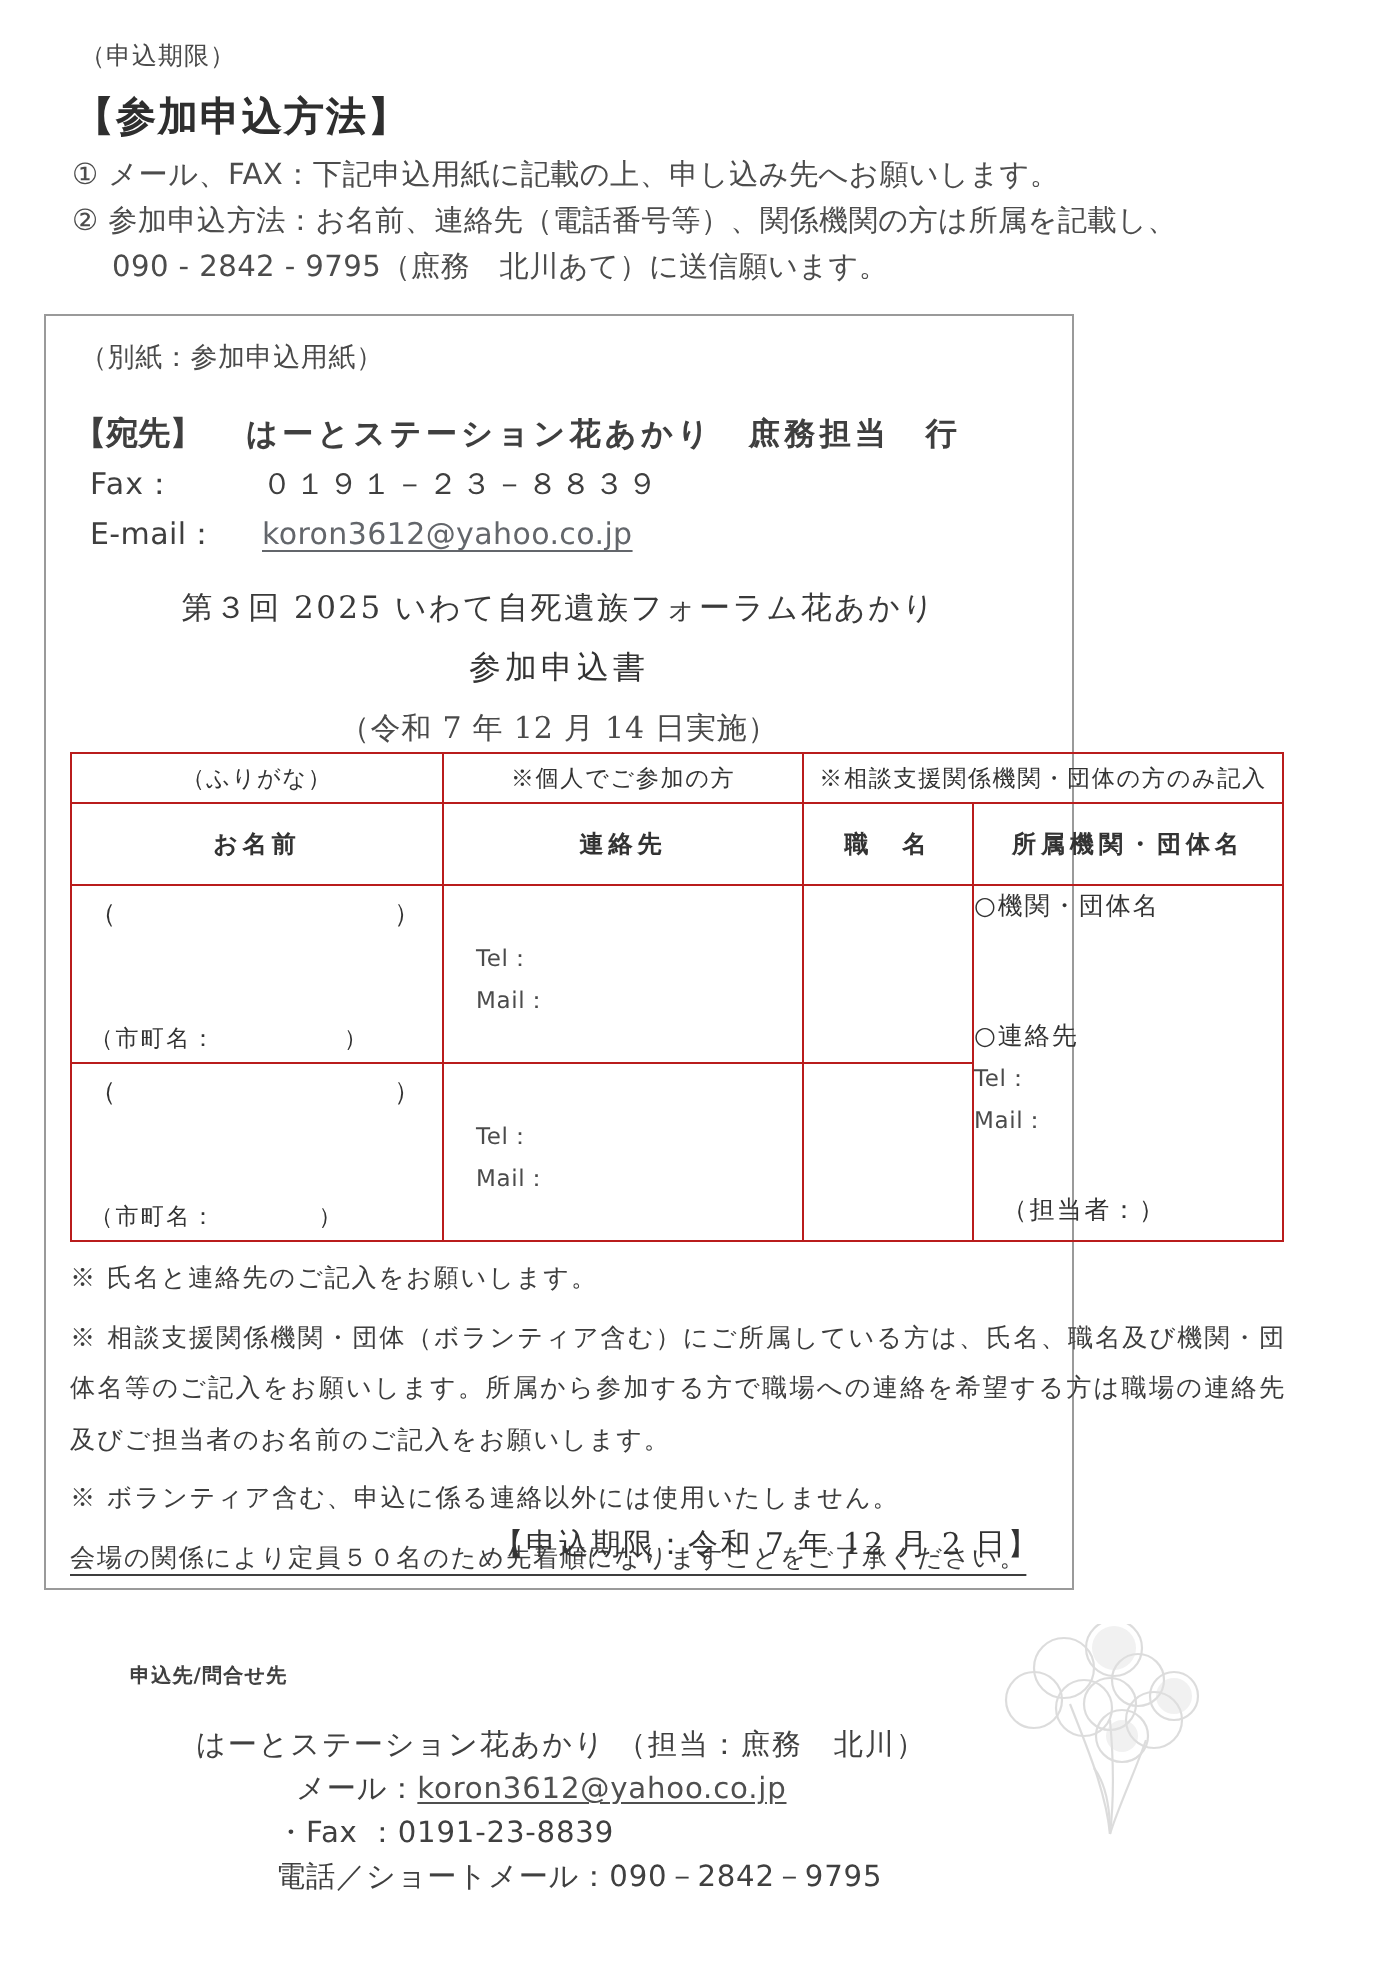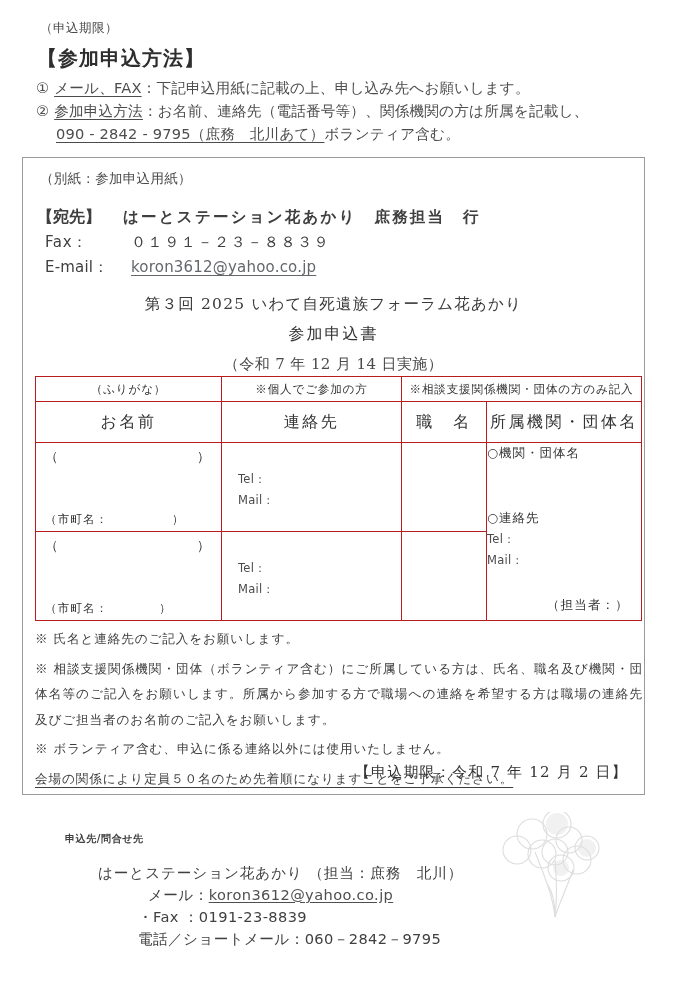--- a/index.html
+++ b/index.html
@@ -46,29 +46,29 @@
     top: 76px;
     width: 640px;
     font-size: 14.6px;
     line-height: 23px;
     color: #4c4c4c;
     letter-spacing: .2px;
   }
   .method-line {
     white-space: nowrap;
   }
-  .u { text-decoration: underline; text-underline-offset: 3px; text-decoration-thickness: 1px; }
+  .u { text-underline-offset: 3px; text-decoration-thickness: 1px; }
   .indent-1 { padding-left: 20px; }
 
   
   .form-box {
     position: absolute;
     left: 22px;
     top: 157px;
-    width: 623px;
+    width: 515px;
     height: 638px;
     border: 1.3px solid #9a9a9a;
     box-sizing: border-box;
   }
   .attach-label {
     position: absolute;
     left: 17px;
     top: 12px;
     font-size: 13.5px;
     color: #4a4a4a;
@@ -148,25 +148,26 @@
   .hcell {
     text-align: center;
     font-size: 11.6px;
     letter-spacing: .8px;
     height: 24px;
     line-height: 24px;
     white-space: nowrap;
   }
   .hcell2 {
     text-align: center;
-    font-size: 16px;
+    font-size: 12px;
     letter-spacing: 2.5px;
     height: 40px;
     line-height: 40px;
     white-space: nowrap;
+    font-weight: bold;
   }
   .cell-pad { padding: 5px 8px 6px 8px; }
 
   .name-cell {
     position: relative;
     height: 88px;
     font-size: 12px;
   }
   .paren-top {
     position: absolute;
@@ -212,21 +213,21 @@
     color: #4b4b4b;
     line-height: 21px;
     letter-spacing: .3px;
     margin-top: 2px;
   }
   .org-tanto {
     position: absolute;
     left: 14px; right: 12px;
     bottom: 6px;
     display: flex;
-    justify-content: flex-end;
+    justify-content: flex-start;
     font-size: 12.5px;
     letter-spacing: 1.2px;
   }
 
   
   .notes {
     position: absolute;
     left: 12px;
     top: 468px;
     width: 608px;
@@ -309,21 +310,21 @@
   <div class="method-list">
     <div class="method-line">
       <span>①</span>
       <span class="u">メール、FAX</span><span>：下記申込用紙に記載の上、申し込み先へお願いします。</span>
     </div>
     <div class="method-line">
       <span>②</span>
       <span class="u">参加申込方法</span><span>：お名前、連絡先（電話番号等）、関係機関の方は所属を記載し、</span>
     </div>
     <div class="method-line indent-1">
-      <span class="u">090 - 2842 - 9795（庶務　北川あて）</span><span>ボランティア含む。</span>
+      <span class="u">090 - 2842 - 9795（庶務　北川あて）</span><span>に送信願います。</span>
     </div>
   </div>
 
   <div class="form-box">
 
     <div class="attach-label">（別紙：参加申込用紙）</div>
 
     <div class="addr-block">
       <div class="addr-row">
         <span class="addr-key k-atesaki">【宛先】</span>
@@ -421,21 +422,21 @@
     <div class="deadline">【申込期限：令和 7 年 12 月 2 日】</div>
   </div>
 
   <div class="footer">
     <div class="footer-title">申込先/問合せ先</div>
     <div class="footer-org">はーとステーション花あかり （担当：庶務　北川）</div>
     <div class="footer-line l2">
       <span>メール：</span><span class="footer-mail">koron3612@yahoo.co.jp</span>
     </div>
     <div class="footer-line l3">・Fax ：0191-23-8839</div>
-    <div class="footer-line l3">電話／ショートメール：060－2842－9795</div>
+    <div class="footer-line l3">電話／ショートメール：090－2842－9795</div>
   </div>
 
   <svg class="flower-art" viewBox="0 0 130 120">
     <g fill="none" stroke="#8f8f8f" stroke-width="1.1">
       <circle cx="37" cy="22" r="15"></circle>
       <circle cx="22" cy="38" r="14"></circle>
       <circle cx="47" cy="42" r="14"></circle>
       <circle cx="62" cy="12" r="14"></circle>
       <circle cx="74" cy="28" r="13"></circle>
       <circle cx="60" cy="40" r="13"></circle>

